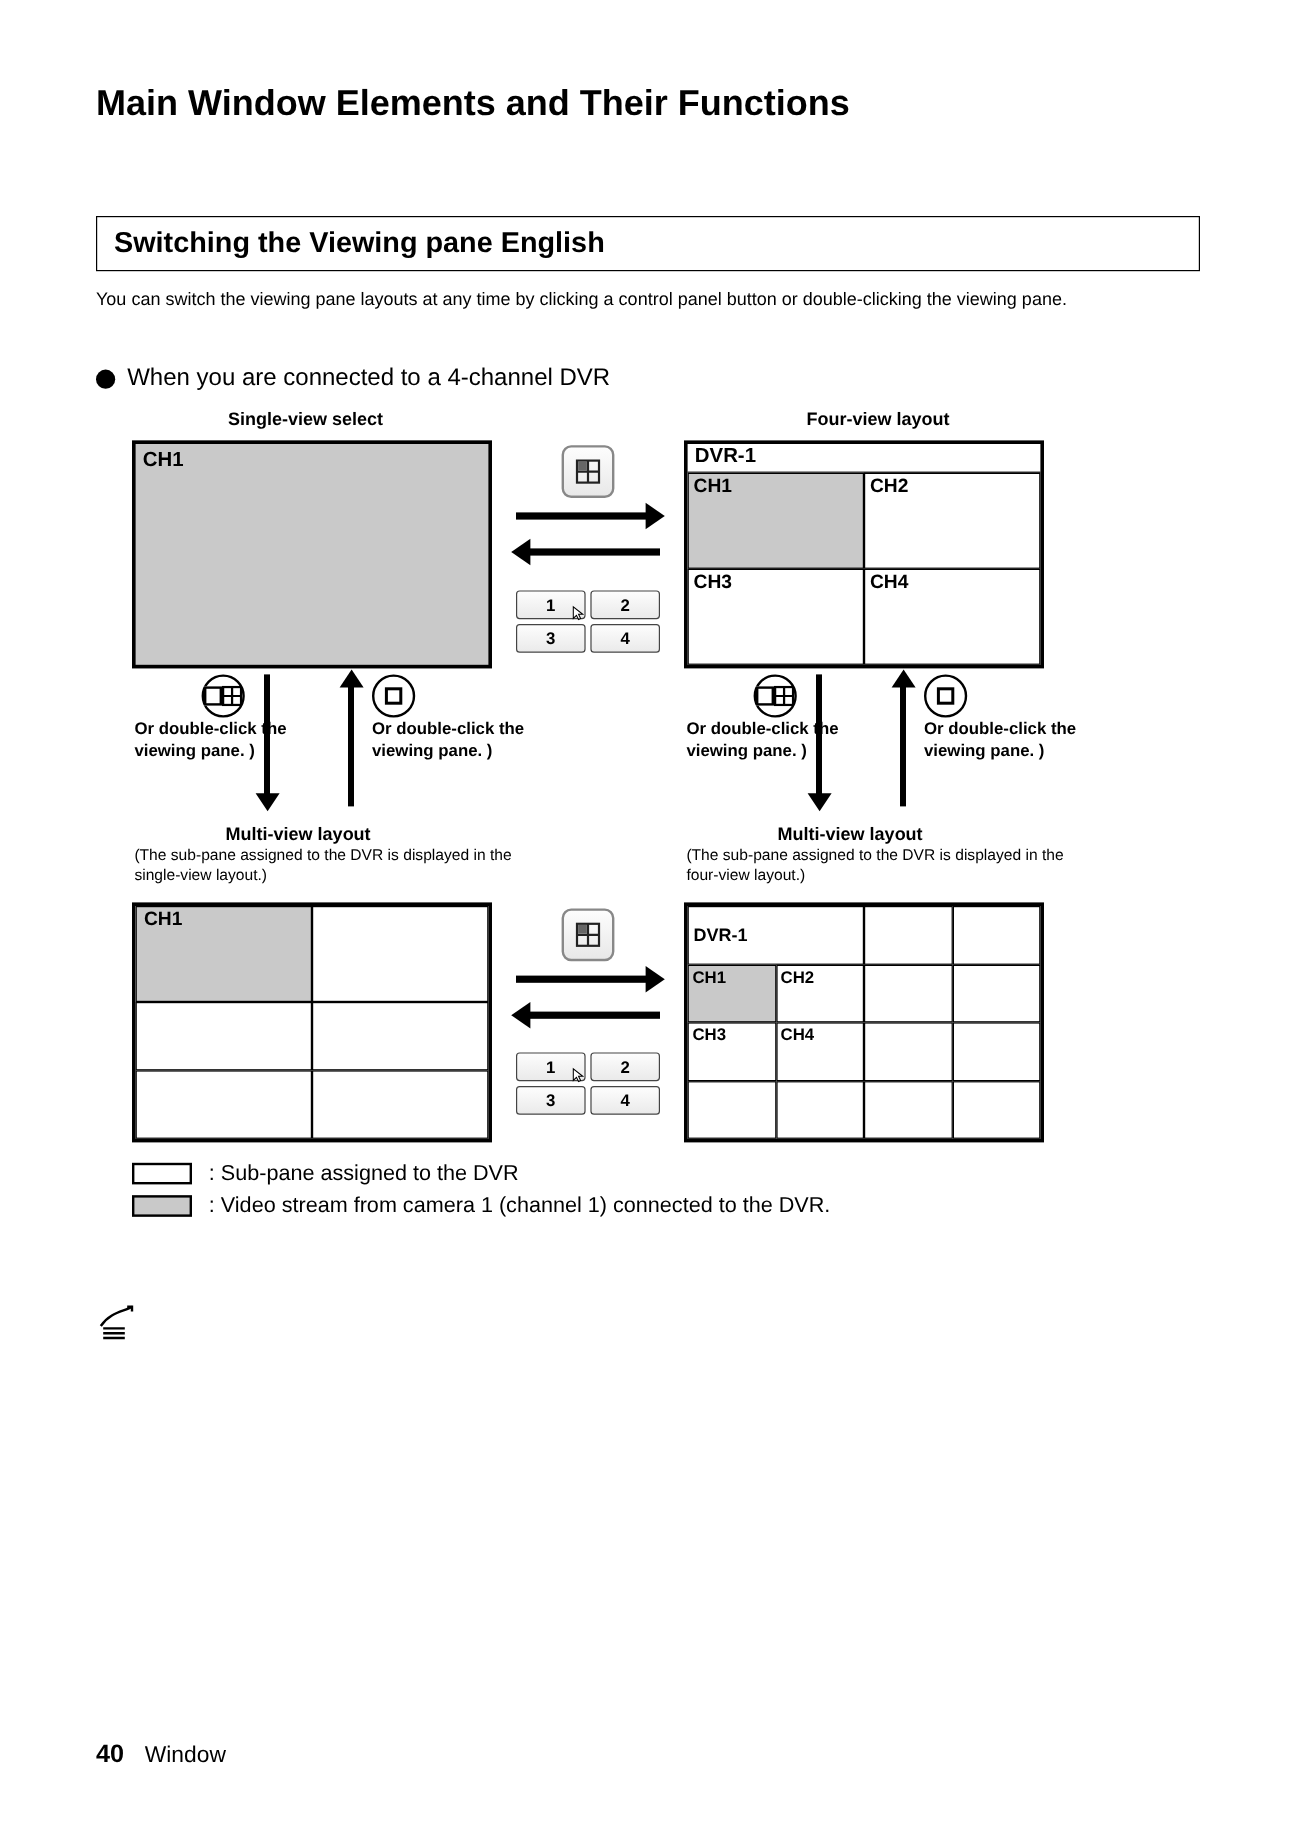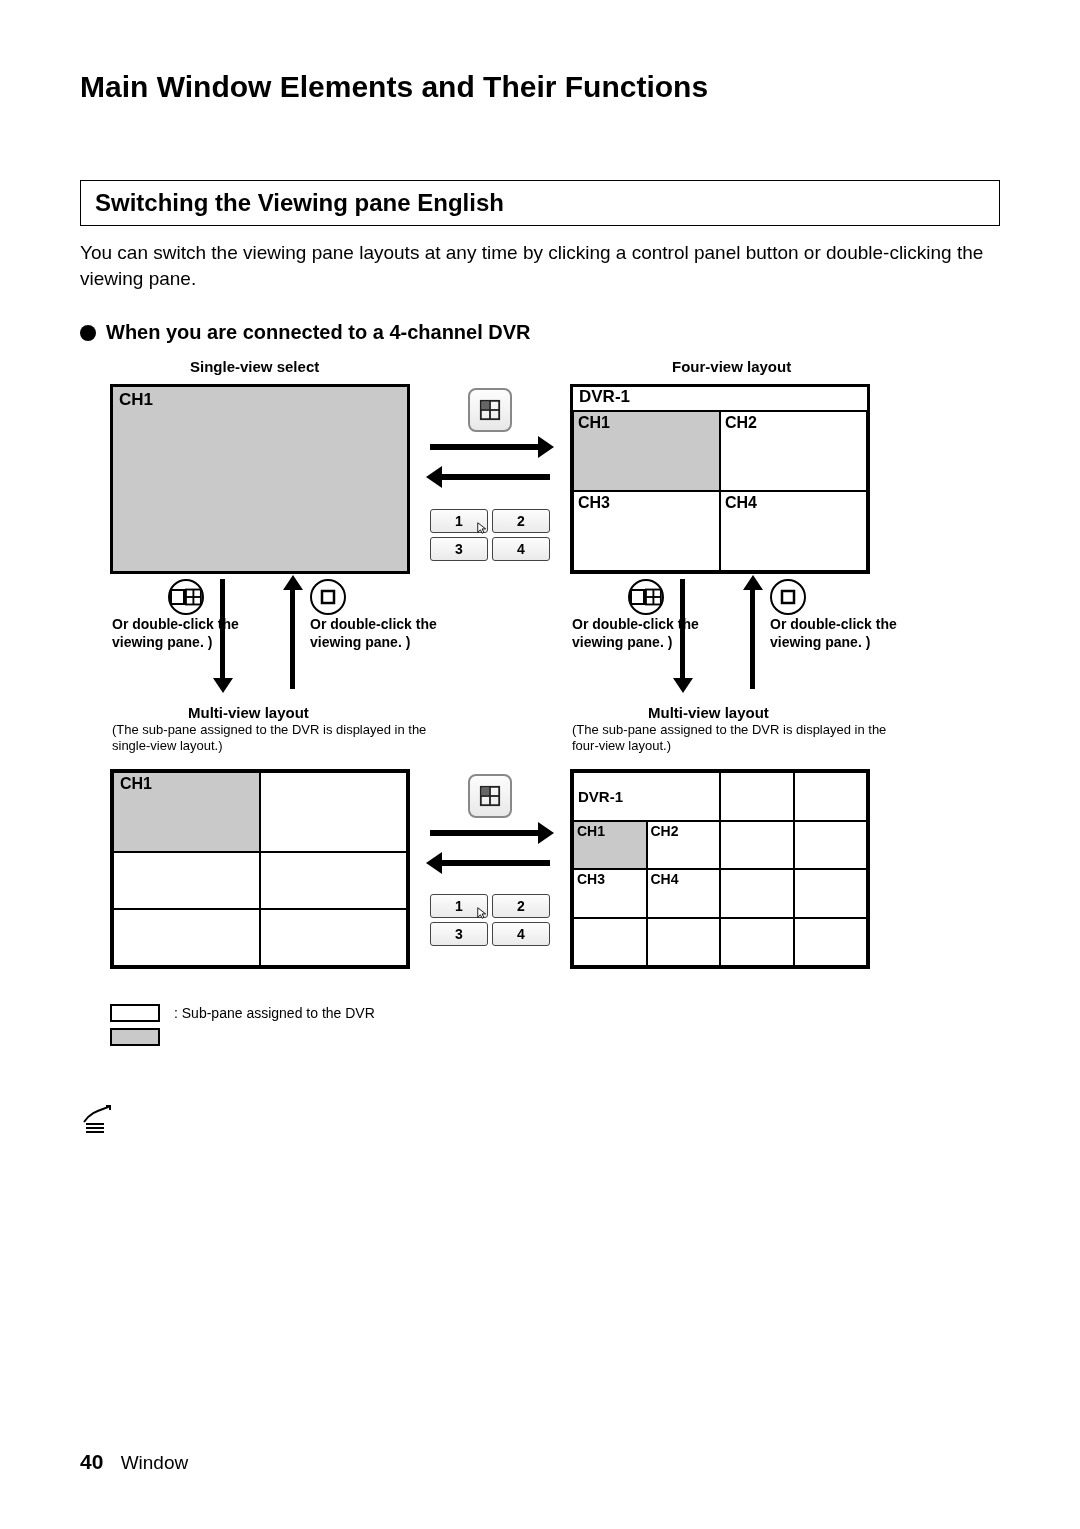--- a/index.html
+++ b/index.html
@@ -1,23 +1,23 @@
 <!DOCTYPE html>
 <html><head>
 <meta charset="utf-8">
 <style>
   * { box-sizing: border-box; margin: 0; padding: 0; }
   body { font-family: Arial, Helvetica, sans-serif; background: #fff; color: #000; width: 1080px; height: 1529px; padding: 70px 80px 40px 80px; position: relative; }
   h1 { font-size: 30px; font-weight: bold; margin-bottom: 76px; }
   .section-box { border: 1.5px solid #000; padding: 8px 14px; margin-bottom: 14px; }
   .section-box h2 { font-size: 24px; font-weight: bold; }
-  .intro { font-size: 19px; line-height: 1.35; margin-bottom: 30px; }
+  .intro { font-size: 15px; line-height: 1.35; margin-bottom: 44px; }
   .bullet-line { display: flex; align-items: center; gap: 10px; }
   .bullet-dot { width: 16px; height: 16px; background: #000; border-radius: 50%; }
-  .bullet-line h3 { font-size: 20px; font-weight: bold; }
+  .bullet-line h3 { font-size: 20px; font-weight: normal; }
   .diagram-area { position: relative; width: 100%; height: 700px; margin-top: 10px; }
 
   .lbl-small { font-size: 15px; font-weight: bold; position: absolute; }
   .lbl-sub { font-size: 13px; line-height: 1.2; position: absolute; }
 
   
   .single-view { position: absolute; top: 30px; left: 30px; width: 300px; height: 190px; border: 3px solid #000; background: #c9c9c9; padding: 3px 6px; }
   .single-view .title { font-size: 17px; font-weight: bold; }
 
   
@@ -64,21 +64,21 @@
   .side-btn.grid::before { content: ""; width: 16px; height: 16px; background:
     linear-gradient(#000,#000) left top/7px 7px no-repeat,
     linear-gradient(#000,#000) right top/7px 7px no-repeat,
     linear-gradient(#000,#000) left bottom/7px 7px no-repeat,
     linear-gradient(#000,#000) right bottom/7px 7px no-repeat,
     #fff; border: 2px solid #000; box-sizing: border-box; }
   .side-btn.grid::before { background: #fff; position: relative; }
   .side-btn.grid svg { width: 18px; height: 18px; }
   .side-btn.sq svg { width: 16px; height: 16px; }
 
-  .legend { margin-top: 20px; margin-left: 30px; font-size: 14px; }
+  .legend { margin-top: 0; margin-left: 30px; font-size: 18px; }
   .legend-row { display: flex; align-items: center; gap: 14px; margin-bottom: 6px; }
   .legend-sw { width: 50px; height: 18px; border: 2px solid #000; }
   .legend-sw.gr { background: #c9c9c9; }
 
   .note-row { display: flex; gap: 14px; margin-top: 50px; align-items: flex-start; }
   .note-icon { width: 34px; height: 30px; flex: none; }
   .note-text { font-size: 19px; }
 
   .footer { position: absolute; bottom: 55px; left: 80px; font-size: 19px; }
   .footer b { font-size: 21px; margin-right: 12px; }
@@ -231,20 +231,21 @@
       </svg>
   </div>
 
   <div class="legend" style="position:absolute; top:630px; left:0;">
     <div class="legend-row">
       <div class="legend-sw"></div>
       <span>: Sub-pane assigned to the DVR</span>
     </div>
     <div class="legend-row">
       <div class="legend-sw gr"></div>
+      <span>: Video stream from camera 1 (channel 1) connected to the DVR.</span>
     </div>
   </div>
 </div>
 
 <div class="note-row">
   <svg class="note-icon" viewBox="0 0 34 30">
     <path d="M4 18 C 12 6, 24 6, 30 2" fill="none" stroke="#000" stroke-width="2"></path>
     <path d="M26 2 L30 2 L30 6" fill="none" stroke="#000" stroke-width="2"></path>
     <line x1="6" y1="20" x2="24" y2="20" stroke="#000" stroke-width="2"></line>
     <line x1="6" y1="24" x2="24" y2="24" stroke="#000" stroke-width="2"></line>

